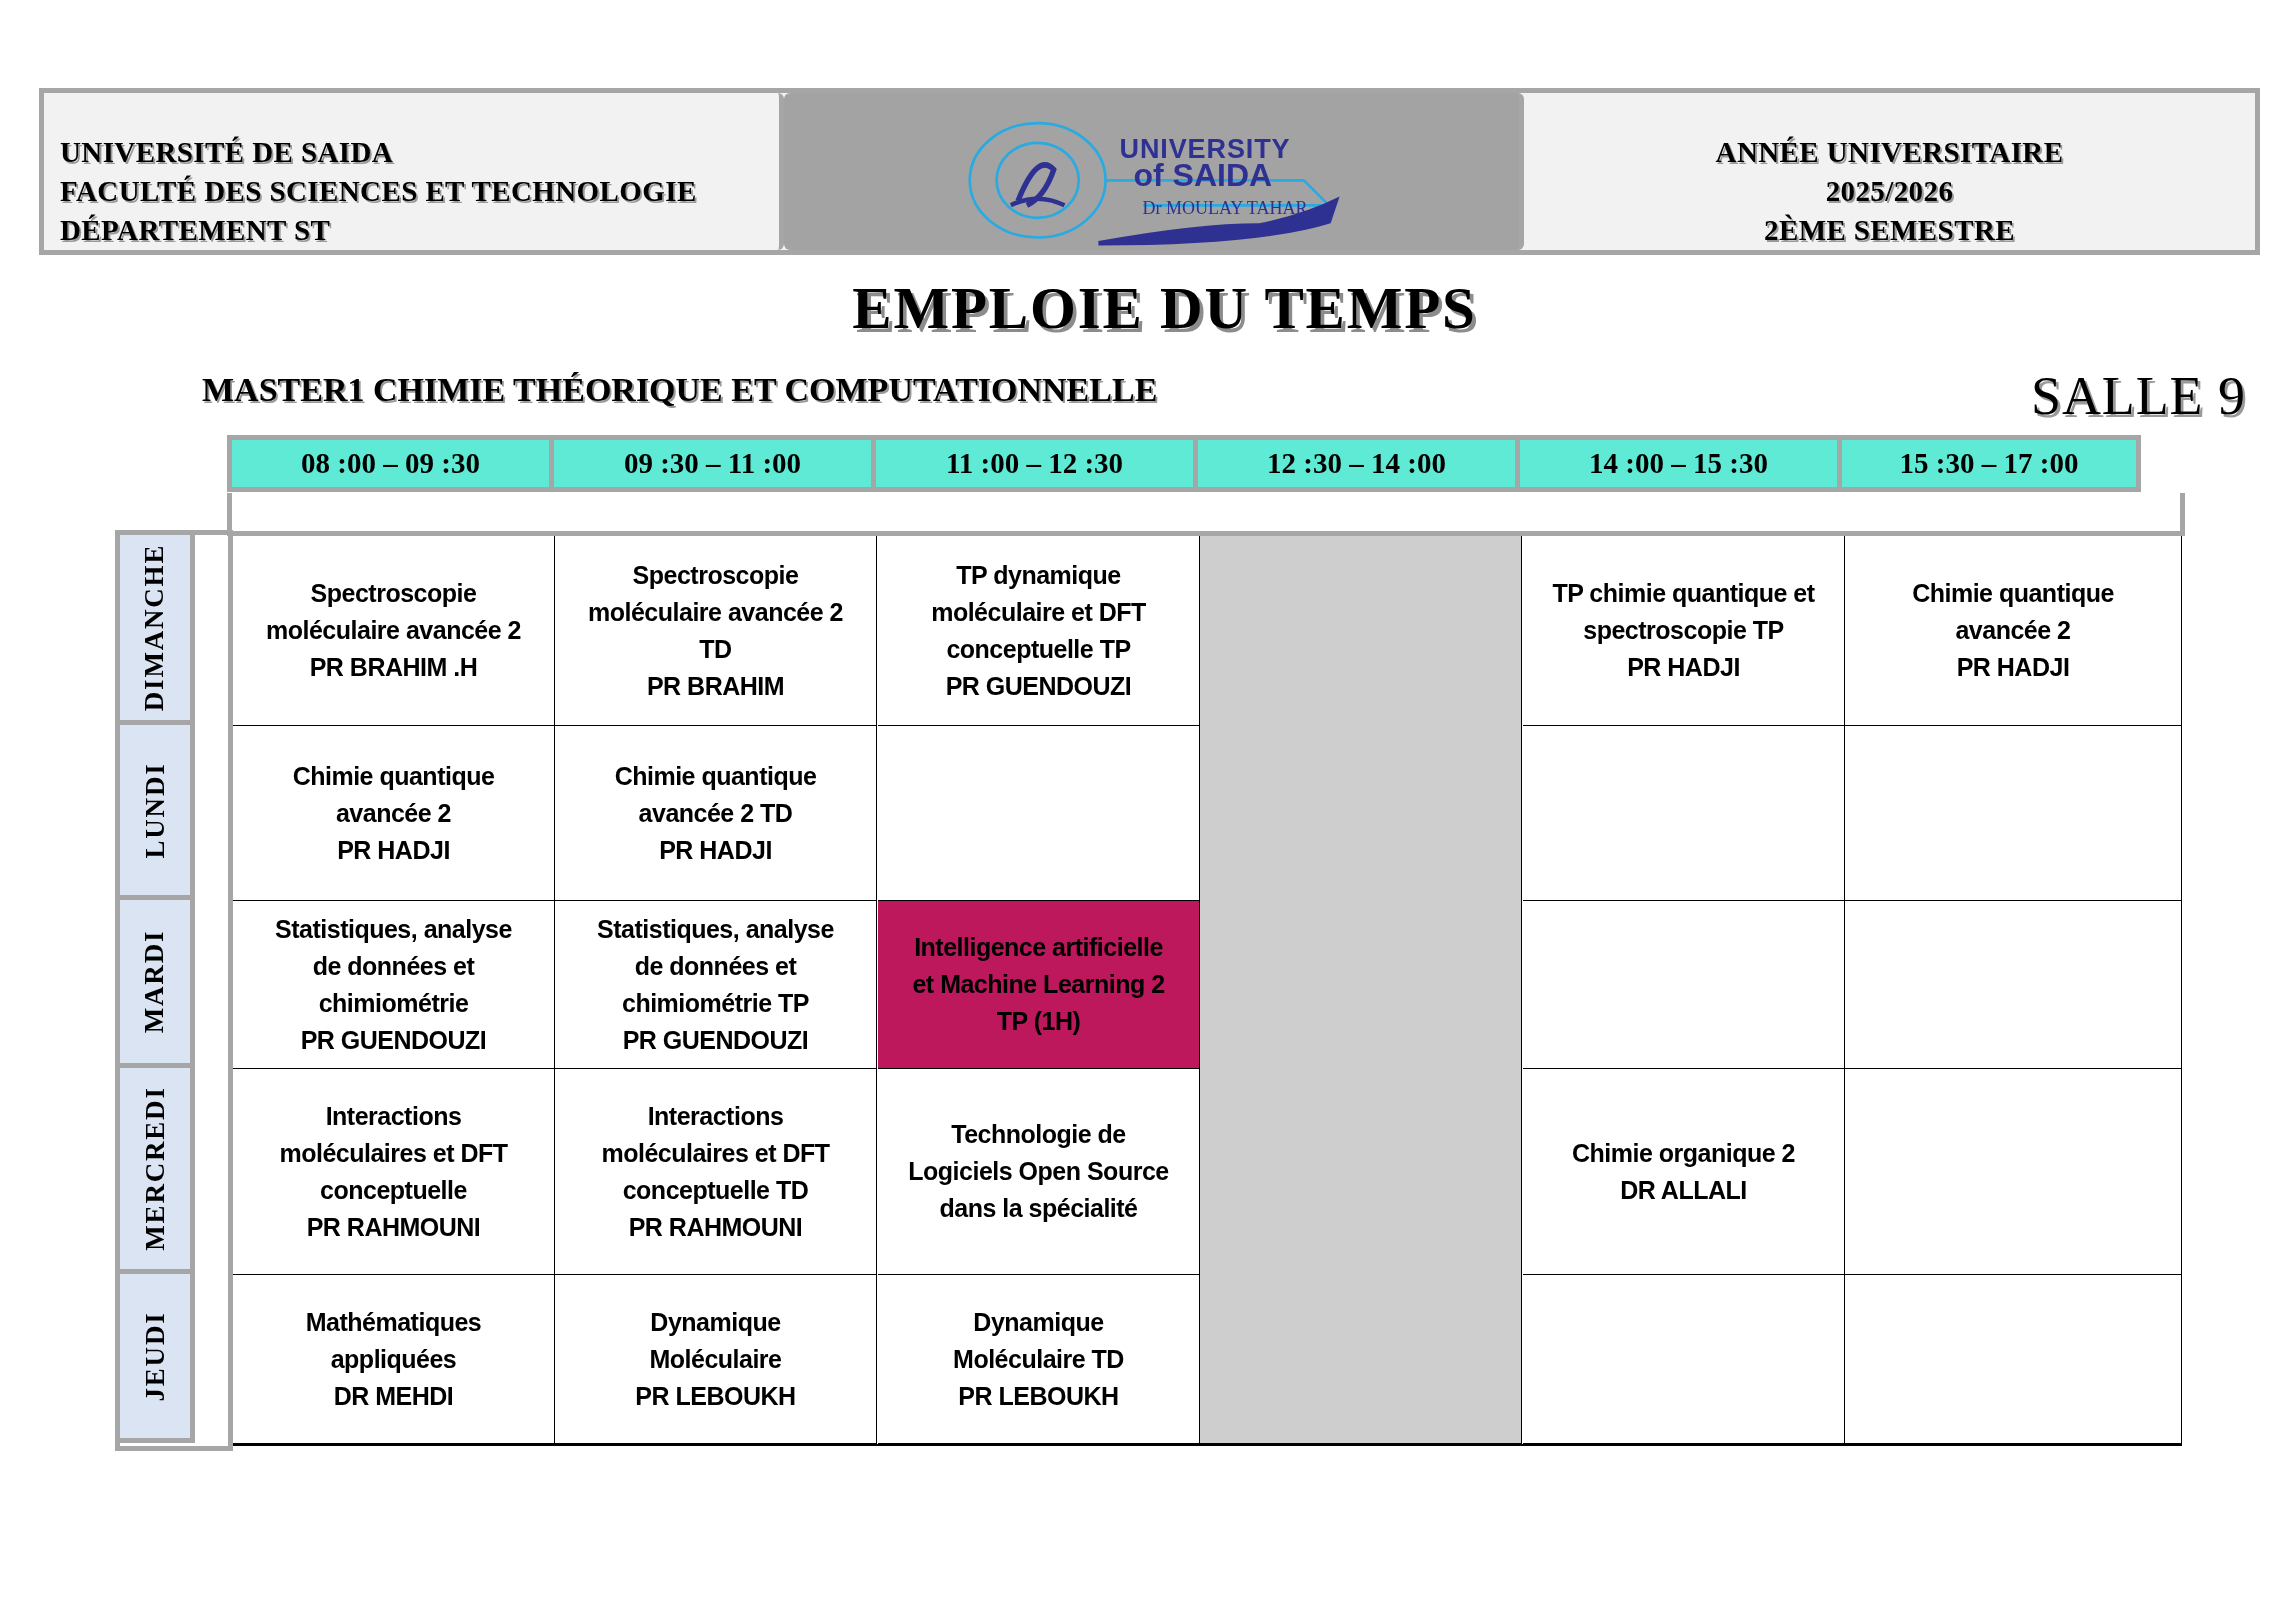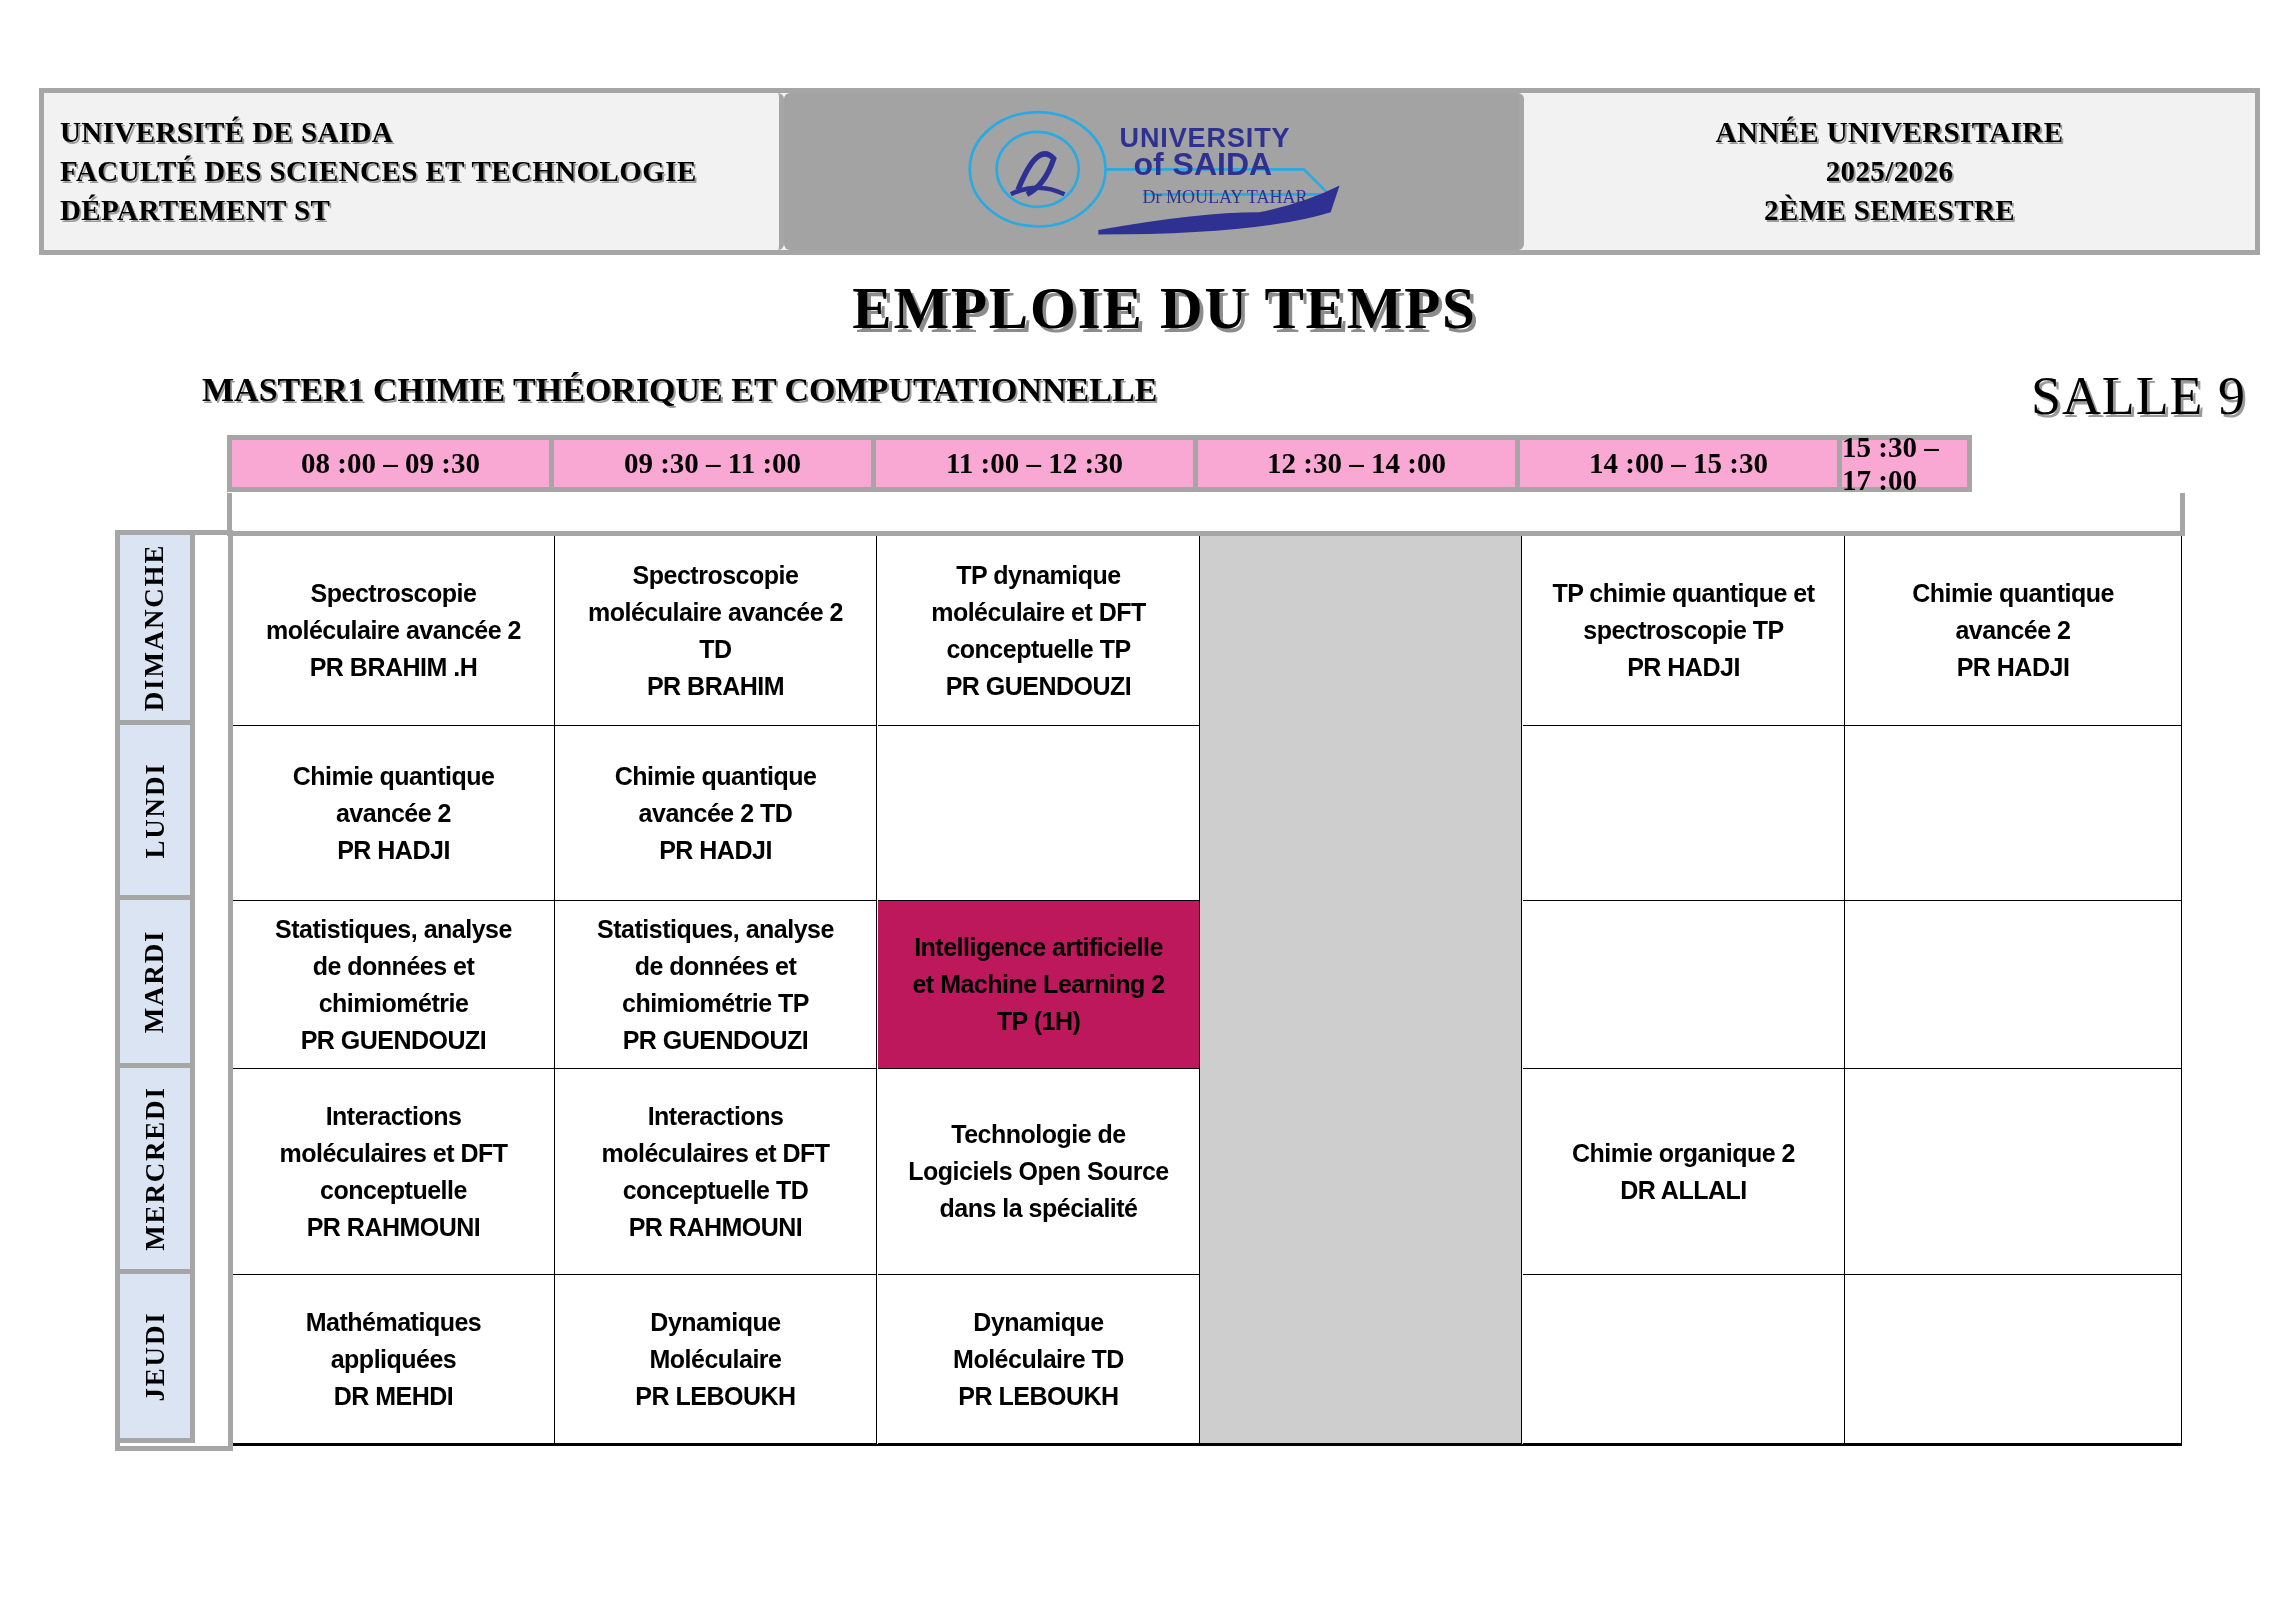--- a/index.html
+++ b/index.html
@@ -4,21 +4,21 @@
 <style>
   * { box-sizing: border-box; margin: 0; padding: 0; }
   html, body { width: 2293px; height: 1621px; background: #ffffff; overflow: hidden; }
   body { position: relative; font-family: "Liberation Sans", sans-serif; color: #000; }
 
   
   .hdr {
     position: absolute; left: 39px; top: 88px; width: 2221px; height: 167px;
     border: 5.4px solid #a6a6a6; display: flex; background: #f2f2f2;
   }
-  .hdr-cell { height: 100%; display: flex; flex-direction: column; justify-content: center; border-radius: 6px; }
+  .hdr-cell { height: 100%; display: flex; flex-direction: column; justify-content: flex-end; border-radius: 6px; }
   .hdr-left { width: 740px; padding-left: 16px; border-right: 5.4px solid #a6a6a6; }
   .hdr-mid { width: 740px; background: #a3a3a3; border-right: 5.4px solid #a6a6a6; align-items: center; }
   .hdr-right { flex: 1; align-items: center; text-align: center; }
   .deco {
     font-family: "Liberation Serif", serif; font-weight: bold; font-size: 29px;
     line-height: 39px; letter-spacing: 0.4px; text-transform: uppercase;
     text-shadow: 1.8px 1.8px 0 #9a9a9a;
   }
 
   
@@ -41,22 +41,22 @@
     text-align: center;
   }
   .room {
     position: absolute; left: 2031px; top: 365px;
     font-family: "Liberation Serif", serif; font-weight: normal; font-size: 54px;
     text-shadow: 2.7px 2.7px 0 #9a9a9a; letter-spacing: 0.9px;
   }
 
   
   .time-head {
-    position: absolute; left: 227px; top: 435px; width: 1745px; height: 57px;
-    border: 5.4px solid #a6a6a6; display: flex; background: #f9a8d4;
+    position: absolute; left: 227px; top: 435px; width: 1914px; height: 57px;
+    border: 5.4px solid #a6a6a6; display: flex; background: #5eead4;
   }
   .time-cell {
     width: 322px; border-right: 5.4px solid #a6a6a6; display: flex; align-items: center; justify-content: center;
     font-family: "Liberation Serif", serif; font-weight: bold; font-size: 29px;
   }
   .time-cell:last-child { border-right: none; flex: 1; }
   .spacer-row {
     position: absolute; left: 227px; top: 493px; width: 1958px; height: 43px;
     border-left: 5.4px solid #a6a6a6; border-right: 5.4px solid #a6a6a6; border-bottom: 5.4px solid #a6a6a6;
   }

